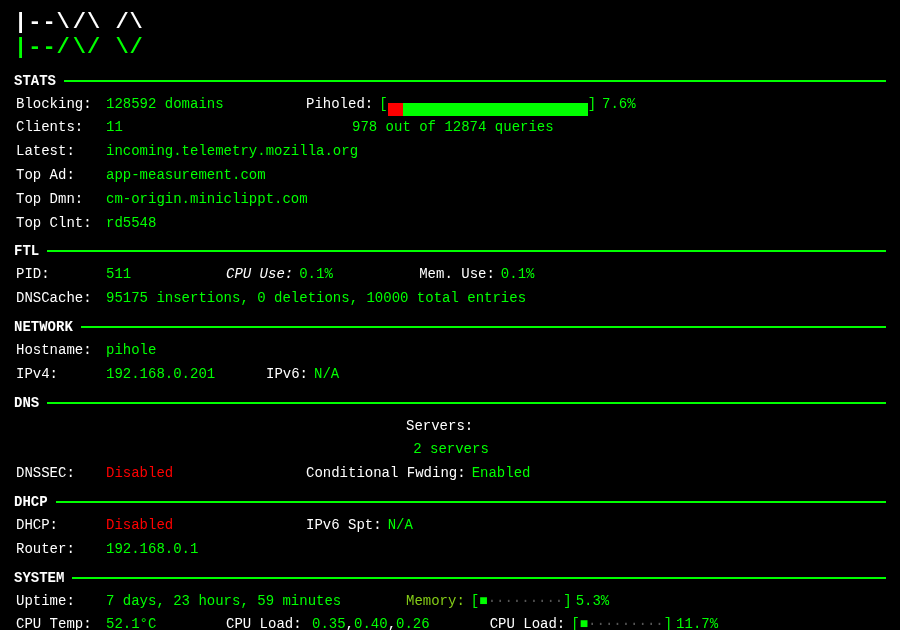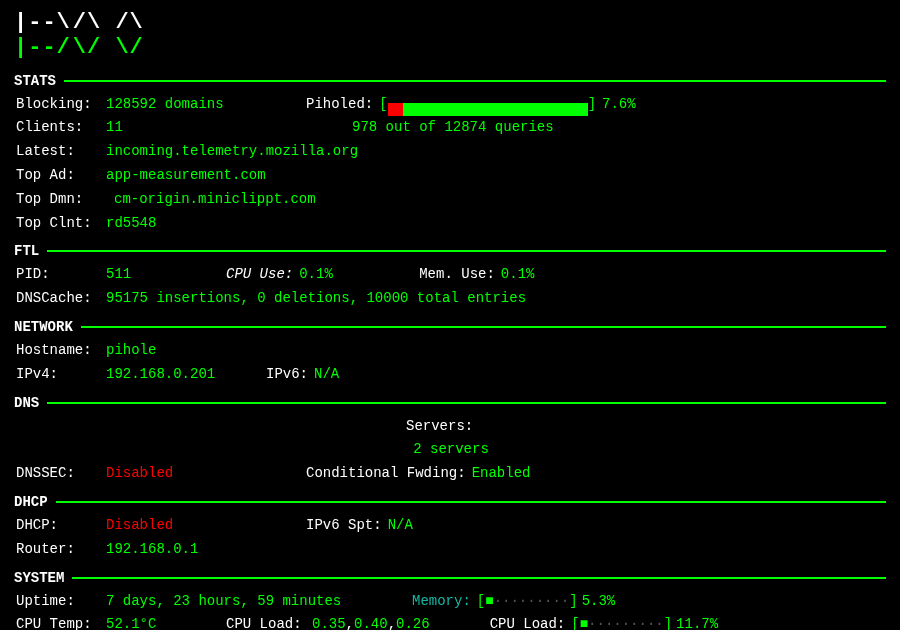--- a/index.html
+++ b/index.html
@@ -97,21 +97,21 @@
     <div style="display:flex; align-items:center; line-height:1.7;">
       <span class="label-col">Latest:</span>
       <span style="color:#00ff00;">incoming.telemetry.mozilla.org</span>
     </div>
 
     <div style="display:flex; align-items:center; line-height:1.7;">
       <span class="label-col">Top Ad:</span>
       <span style="color:#00ff00;">app-measurement.com</span>
     </div>
 
-    <div style="display:flex; align-items:center; line-height:1.7;gap:8px;">
+    <div style="display:flex; align-items:center; line-height:1.7;">
       <span class="label-col">Top Dmn:</span>
       <span style="color:#00ff00;">cm-origin.miniclippt.com</span>
     </div>
 
     <div style="display:flex; align-items:center; line-height:1.7;">
       <span class="label-col">Top Clnt:</span>
       <span style="color:#00ff00;">rd5548</span>
     </div>
   </div>
 </div>
@@ -197,21 +197,21 @@
 <div>
   <div class="section-header">
     <span class="label">SYSTEM</span>
     <div class="line"></div>
   </div>
   <div class="section-content">
 
     <div style="display:flex; align-items:center; line-height:1.7;">
       <span class="label-col">Uptime:</span>
       <span style="color:#00ff00; min-width:300px;">7 days, 23 hours, 59 minutes</span>
-      <span style="color:#14b8a6; margin-right:6px;margin-left:6px;">Memory:</span>
+      <span style="color:#84cc16; margin-right:6px;">Memory:</span>
       <span style="color:#00ff00;">[</span>
       <span style="color:#00ff00;">■</span>
       <span style="color:#555555;">·········</span>
       <span style="color:#00ff00;">]</span>
       <span style="color:#00ff00; margin-left:4px;">5.3%</span>
     </div>
 
     <div style="display:flex; align-items:center; line-height:1.7;">
       <span style="color:#ffffff; min-width:90px;">CPU Temp:</span>
       <span style="color:#00ff00; min-width:120px;">52.1°C</span>

